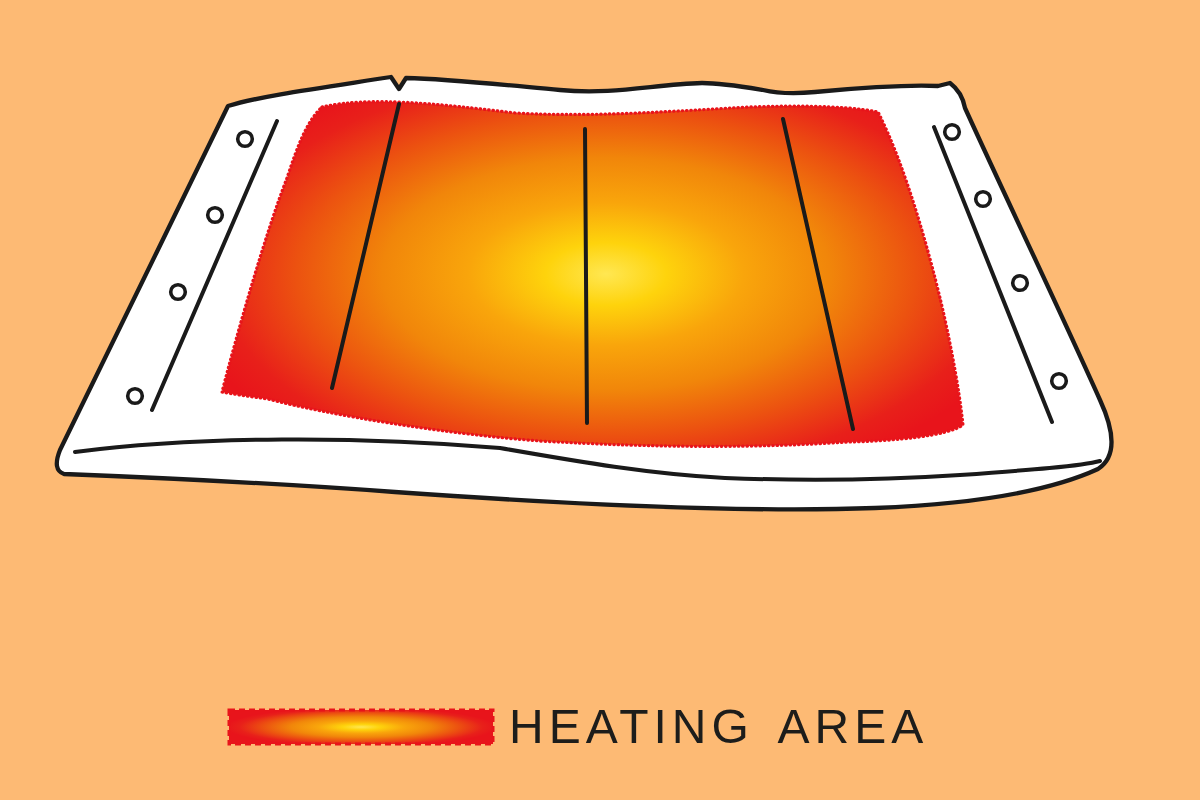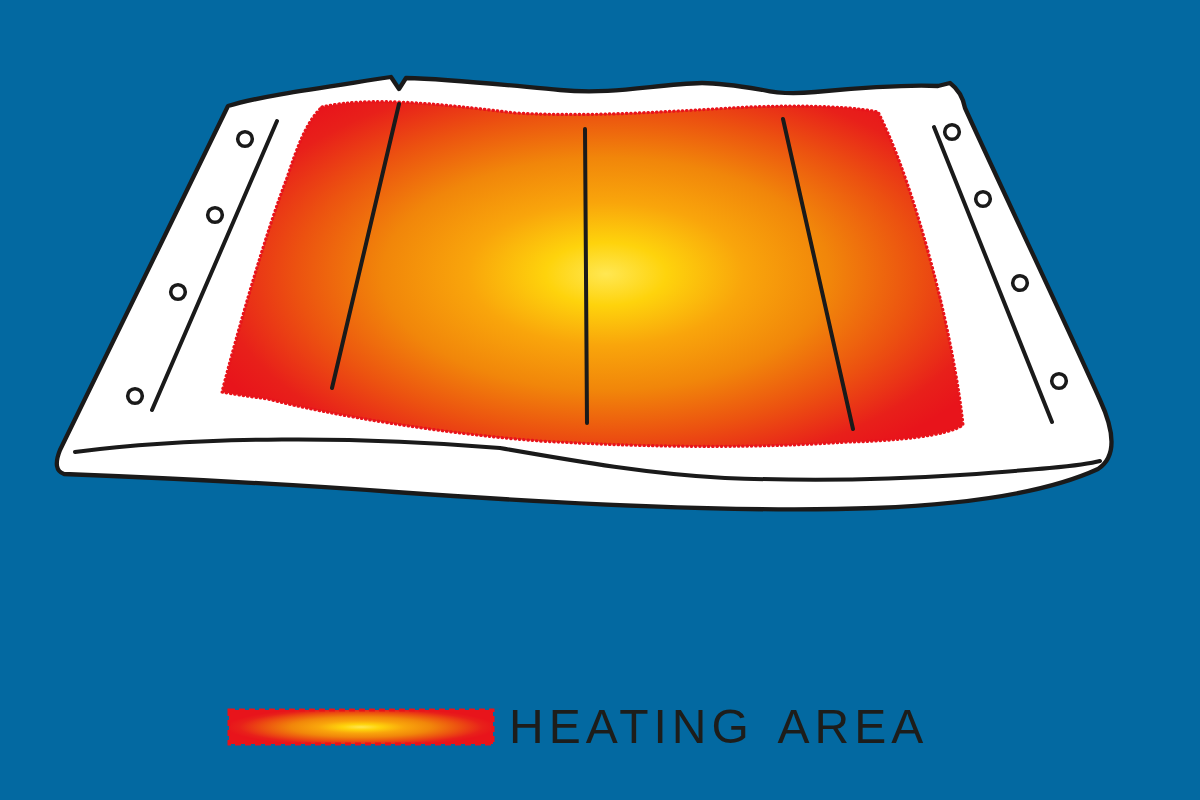--- a/index.html
+++ b/index.html
@@ -8,21 +8,21 @@
     background: #ffffff;
     width: 1200px;
     height: 800px;
     overflow: hidden;
     font-family: "Liberation Sans", "DejaVu Sans", sans-serif;
   }
   .stage {
     position: relative;
     width: 1200px;
     height: 800px;
-    background: #0369a1;
+    background: #fdba74;
   }
   svg { display: block; }
   .ink-line { fill: none; stroke-linecap: round; stroke-linejoin: round; }
   .legend-text {
     font-family: "Liberation Sans", "DejaVu Sans", sans-serif;
     font-size: 48px;
     font-weight: 400;
     letter-spacing: 5px;
     word-spacing: 8px;
   }

